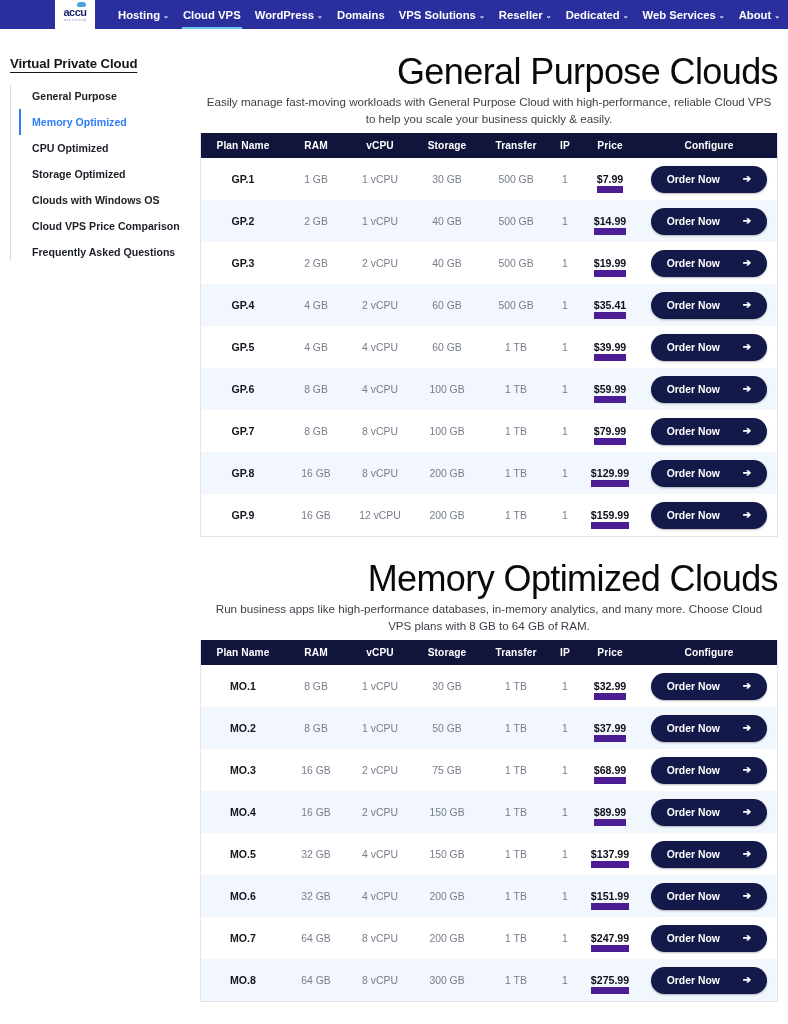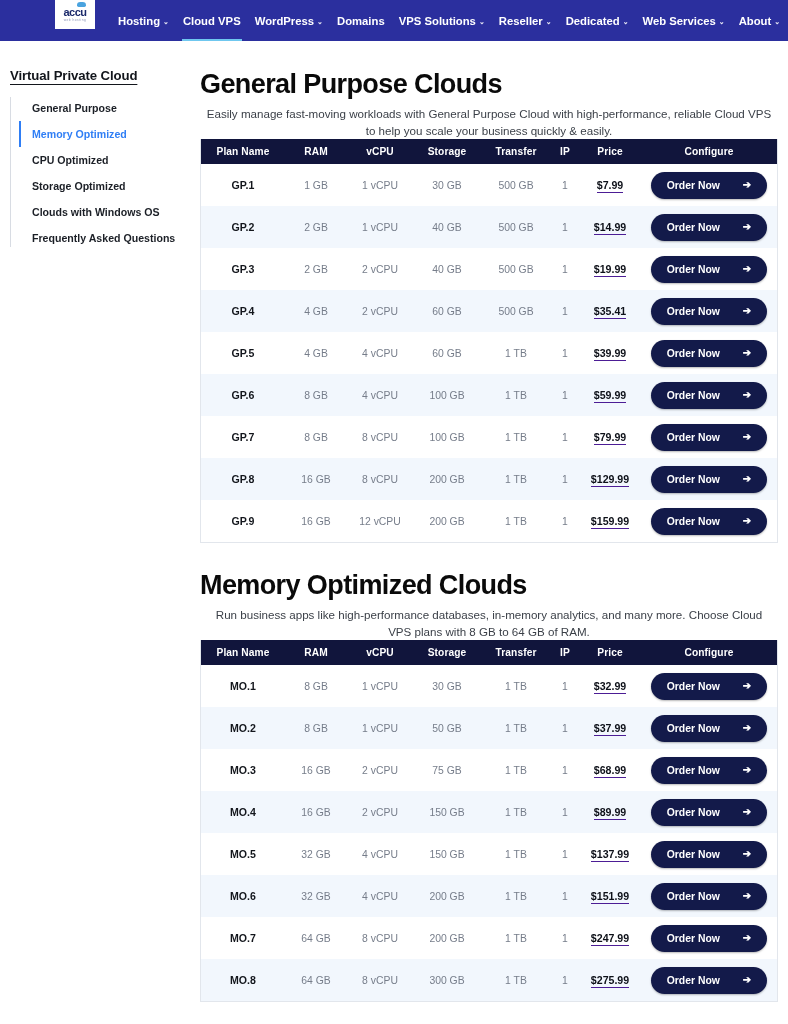--- a/index.html
+++ b/index.html
@@ -8,21 +8,21 @@
     height: 1024px;
     background: #ffffff;
     font-family: "Liberation Sans", sans-serif;
     overflow: hidden;
   }
 
   
   .navbar {
     position: relative;
     width: 788px;
-    height: 41px;
+    height: 29px;
     background: #2b2f9e;
     display: flex;
     align-items: stretch;
   }
   .nav-spacer { width: 55px; height: 100%; background: #2b2f9e; }
   .logo-box {
     width: 40px;
     height: 29px;
     background: #ffffff;
     display: flex;
@@ -140,39 +140,39 @@
     background: #2f7ef5;
   }
 
   
   .main {
     flex: 1 1 auto;
     padding-right: 10px;
   }
   .section { margin-bottom: 26px; }
   .section-title {
-    text-align: left;
-    font-size: 27px;
-    font-weight: bold;
+    text-align: right;
+    font-size: 36px;
+    font-weight: normal;
     color: #0a0a0a;
     letter-spacing: -0.6px;
     line-height: 32px;
   }
   .section-sub {
     text-align: center;
     font-size: 11.6px;
     color: #3a3f47;
     line-height: 17px;
     margin-top: 5px;
     padding: 0 6px;
   }
 
   
   .table-wrap {
-    margin-top: 0;
+    margin-top: 6px;
     border: 1px solid #e2e6ec;
     border-top: none;
     background: #ffffff;
   }
   table { width: 100%; border-collapse: collapse; }
   thead th {
     background: #11153c;
     color: #ffffff;
     font-size: 10.2px;
     font-weight: bold;
@@ -194,21 +194,21 @@
     color: #13161c;
     font-weight: bold;
     font-size: 10.6px;
   }
   td.price {
     color: #0d1018;
     font-weight: bold;
     font-size: 10.6px;
   }
   td.price span {
-    border-bottom: 1px solid #4c1d95;
+    border-bottom: 7px solid #4c1d95;
     padding-bottom: 1px;
   }
 
   
   .c-plan     { width: 84px; }
   .c-ram      { width: 62px; }
   .c-vcpu     { width: 66px; }
   .c-storage  { width: 68px; }
   .c-transfer { width: 70px; }
   .c-ip       { width: 28px; }
@@ -287,20 +287,21 @@
 <div class="page">
 
   <aside class="sidebar">
     <div class="sidebar-title">Virtual Private Cloud</div>
     <nav class="sidebar-list" id="sidebar-list">
         <div class="sidebar-item"><span>General Purpose</span></div>
         <div class="sidebar-item active"><span>Memory Optimized</span></div>
         <div class="sidebar-item"><span>CPU Optimized</span></div>
         <div class="sidebar-item"><span>Storage Optimized</span></div>
         <div class="sidebar-item"><span>Clouds with Windows OS</span></div>
+        <div class="sidebar-item"><span>Cloud VPS Price Comparison</span></div>
         <div class="sidebar-item"><span>Frequently Asked Questions</span></div>
       </nav>
   </aside>
 
   <main class="main" id="main-sections">
       <section class="section">
         <h1 class="section-title">General Purpose Clouds</h1>
         <p class="section-sub">Easily manage fast-moving workloads with General Purpose Cloud with high-performance, reliable Cloud VPS to help you scale your business quickly &amp; easily.</p>
         <div class="table-wrap">
           <table>

